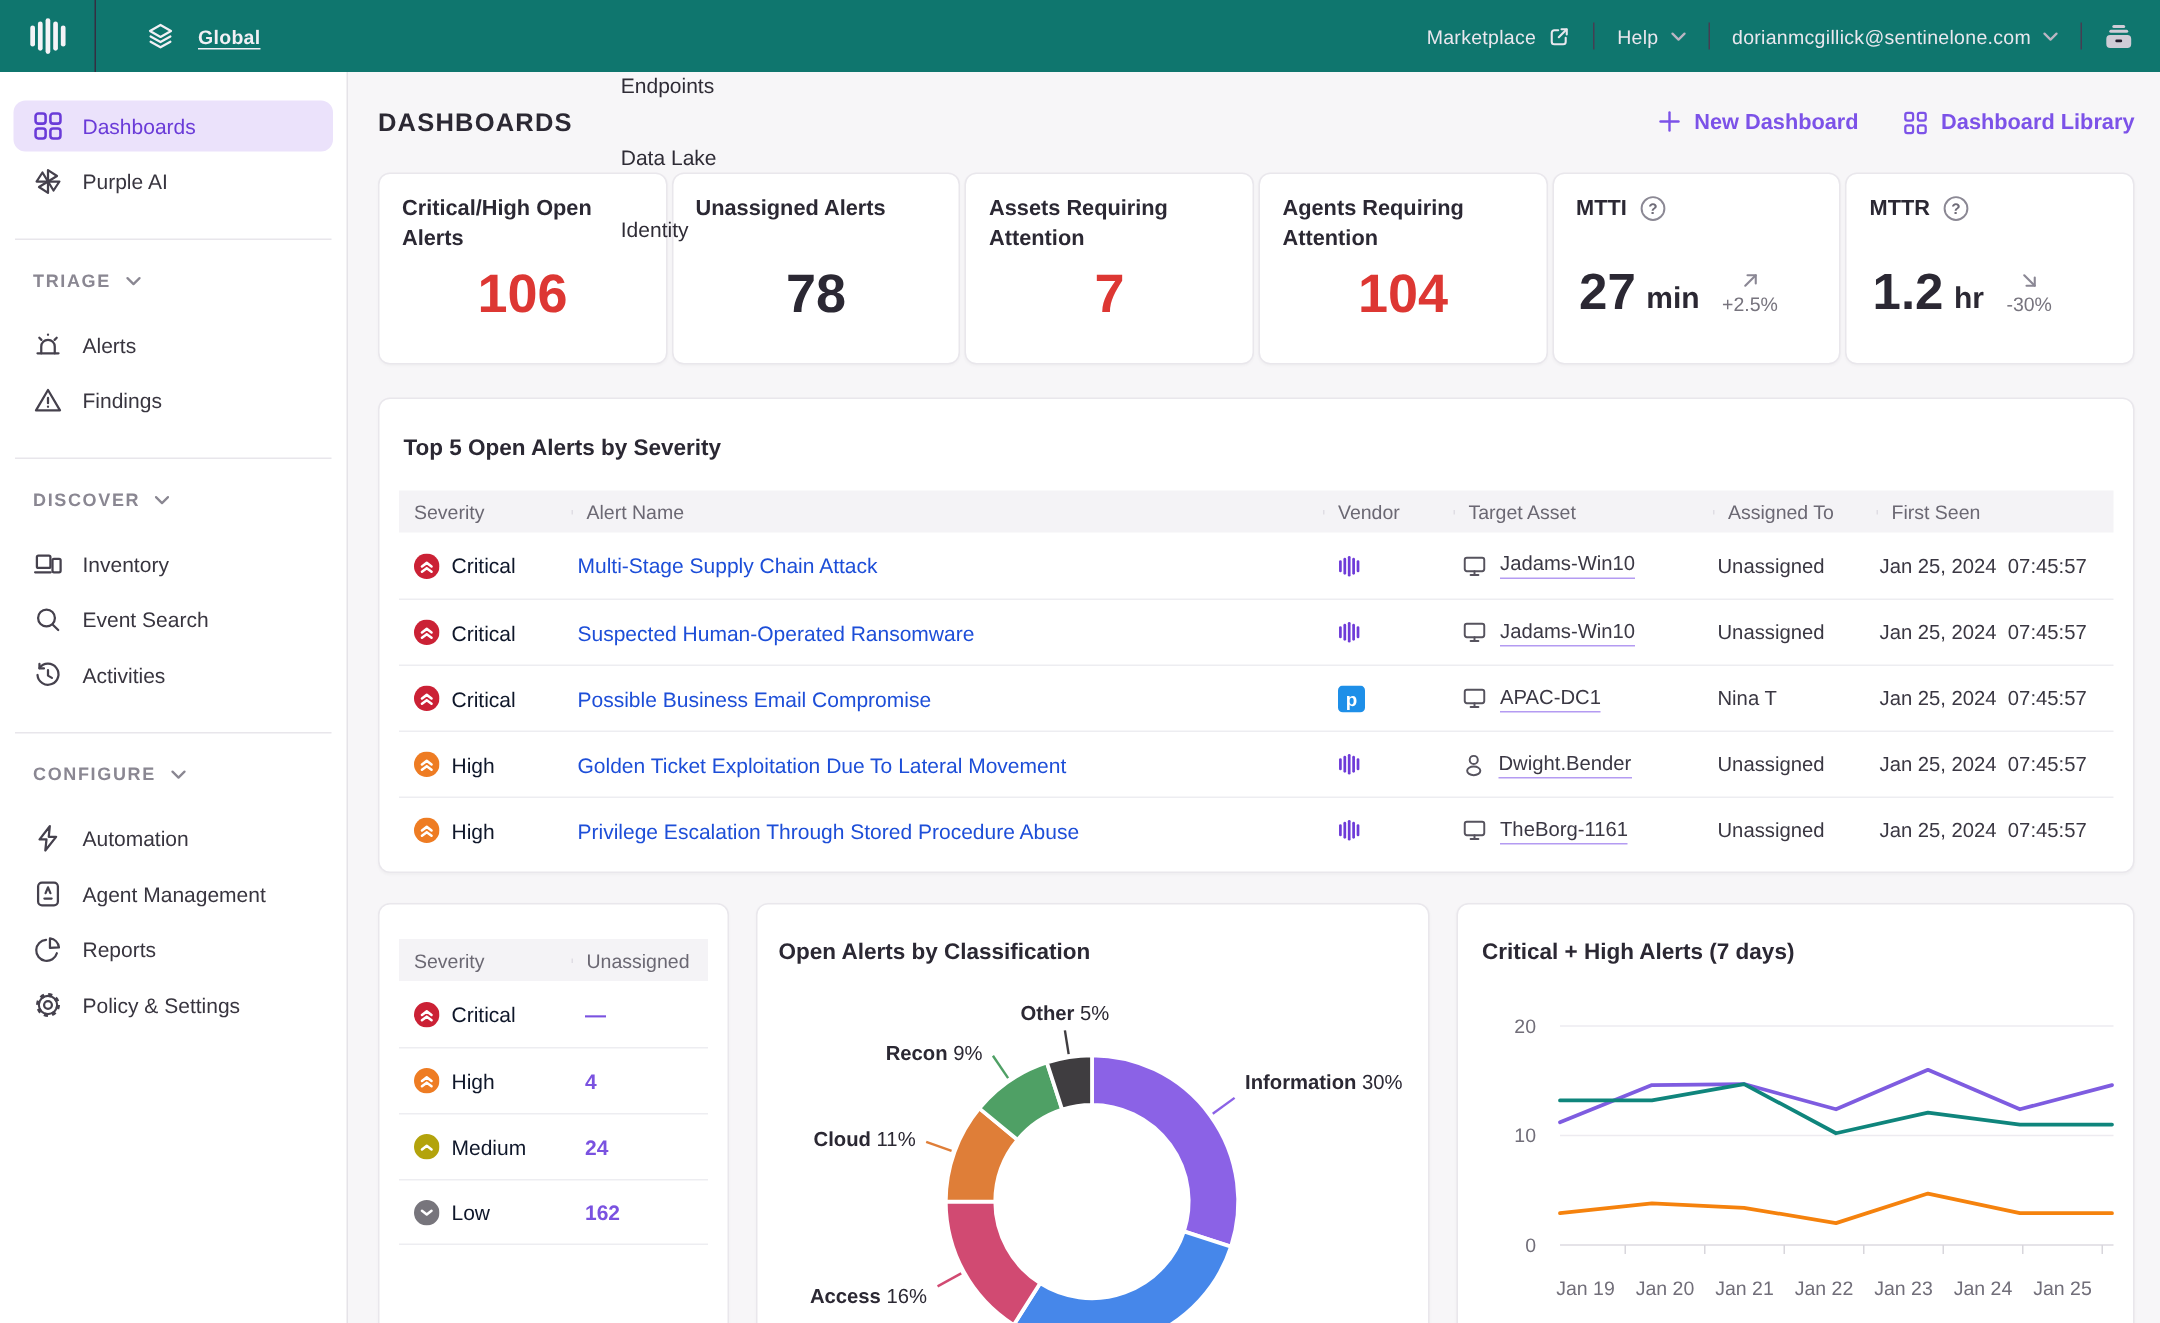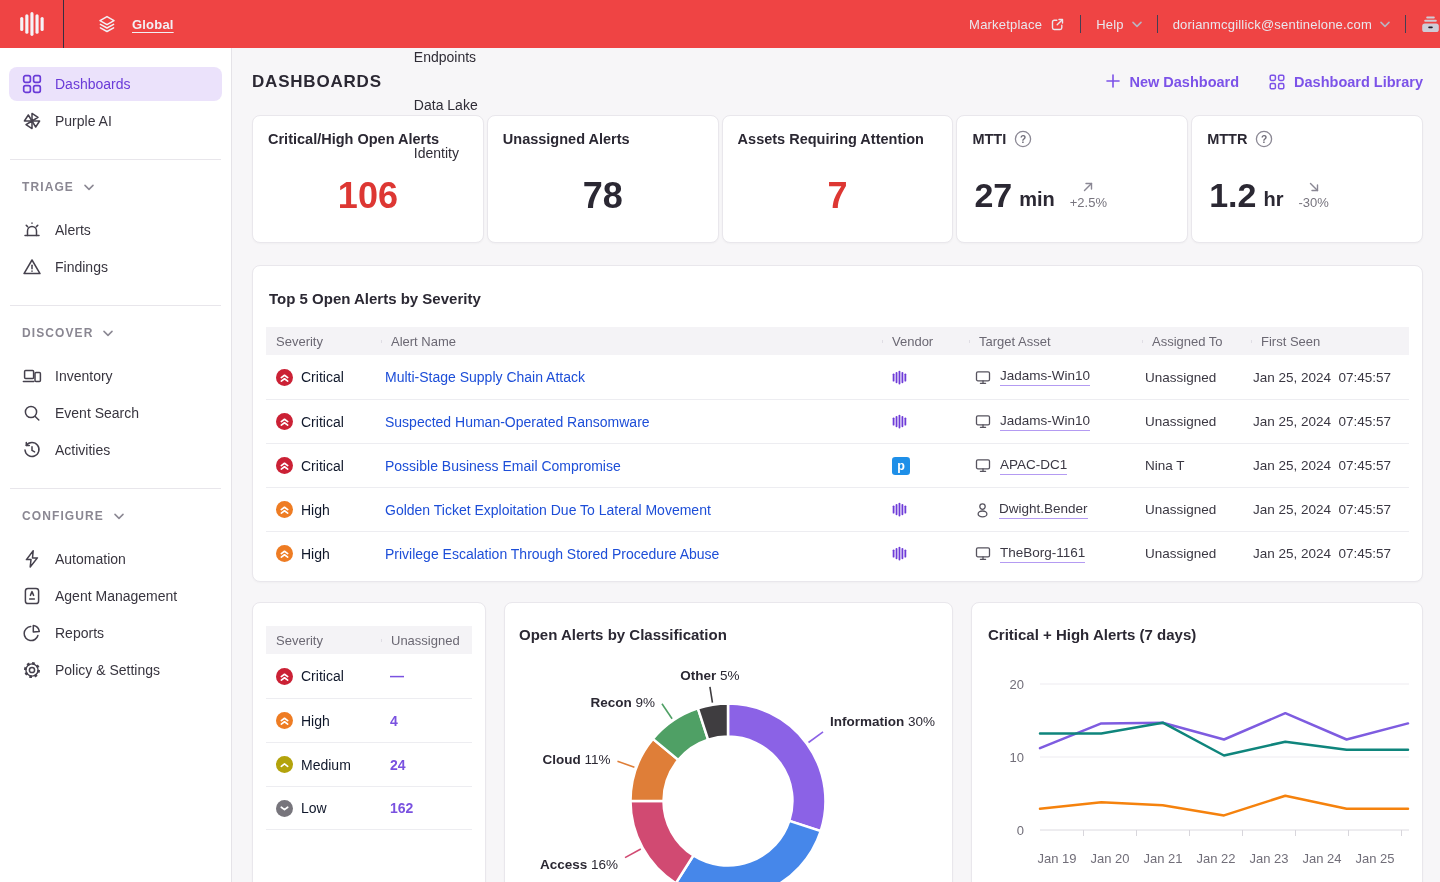--- a/index.html
+++ b/index.html
@@ -1,25 +1,25 @@
 <!DOCTYPE html>
 <html><head>
 <meta charset="utf-8">
 <style>
   * { margin:0; padding:0; box-sizing:border-box; }
   html,body { width:1440px; height:882px; overflow:hidden; }
   body { font-family:"Liberation Sans","DejaVu Sans",sans-serif; background:#f7f6f8; color:#2b2833; }
   svg { display:block; }
 
   
-  .topbar { position:fixed; top:0; left:0; right:0; height:48px; background:#ef4444; display:flex; align-items:center; z-index:10; }
+  .topbar { position:fixed; top:0; left:0; right:0; height:48px; background:#0f766e; display:flex; align-items:center; z-index:10; }
   .logo-box { width:64px; height:48px; display:flex; align-items:center; justify-content:center; border-right:1px solid #352e41; }
   .scope { display:flex; align-items:center; gap:15px; margin-left:33px; color:#f2f0f5; }
   .scope-label { font-size:13px; font-weight:600; text-decoration:underline; text-underline-offset:3px; letter-spacing:.2px; }
-  .topbar-right { margin-left:auto; display:flex; align-items:center; gap:15px; color:#e9e7ee; }
+  .topbar-right { margin-left:auto; display:flex; align-items:center; gap:15px; padding-right:18px; color:#e9e7ee; }
   .tb-item { display:flex; align-items:center; gap:8px; font-size:13px; letter-spacing:.2px; }
   .tb-sep { width:1px; height:18px; background:#453e52; }
 
   
   .sidebar { position:fixed; top:48px; left:0; bottom:0; width:232px; background:#fff; border-right:1px solid #e5e3e8; padding-top:16px; }
   .nav-item { height:34px; margin:3px 9px; display:flex; align-items:center; gap:13px; padding-left:13px; border-radius:8px; font-size:14px; color:#38353f; cursor:default; }
   .nav-item .ic { width:20px; height:20px; color:#45414d; flex:none; display:flex; align-items:center; justify-content:center; }
   .nav-item.active { background:#ebe2fb; color:#6a3bd8; }
   .nav-item.active .ic { color:#6a3bd8; }
   .nav-divider { height:1px; background:#e8e6eb; margin:21px 10px 16px; }
@@ -340,20 +340,28 @@
         <div class="kpi-vwrap">
           <span class="kpi-value" style="color:#2b2833">78</span>
         </div>
       </div>
       <div class="card kpi-card">
         <div class="kpi-title">
           <span>Assets Requiring Attention</span>
         </div>
         <div class="kpi-vwrap">
           <span class="kpi-value" style="color:#dd3733">7</span>
+        </div>
+      </div>
+      <div class="card kpi-card">
+        <div class="kpi-title">
+          <span>Agents Requiring Attention</span>
+        </div>
+        <div class="kpi-vwrap">
+          <span class="kpi-value" style="color:#dd3733">104</span>
         </div>
       </div>
       <div class="card kpi-card">
         <div class="kpi-title">
           <span>MTTI</span>
           <span style="margin-top:1px">
             <svg width="18" height="18" viewBox="0 0 18 18">
               <circle cx="9" cy="9" r="7.6" fill="none" stroke="#8b8894" stroke-width="1.3"></circle>
               <text x="9" y="12.6" font-size="10.2" text-anchor="middle" fill="#6f6c78" font-family="Liberation Sans, sans-serif">?</text>
             </svg>

